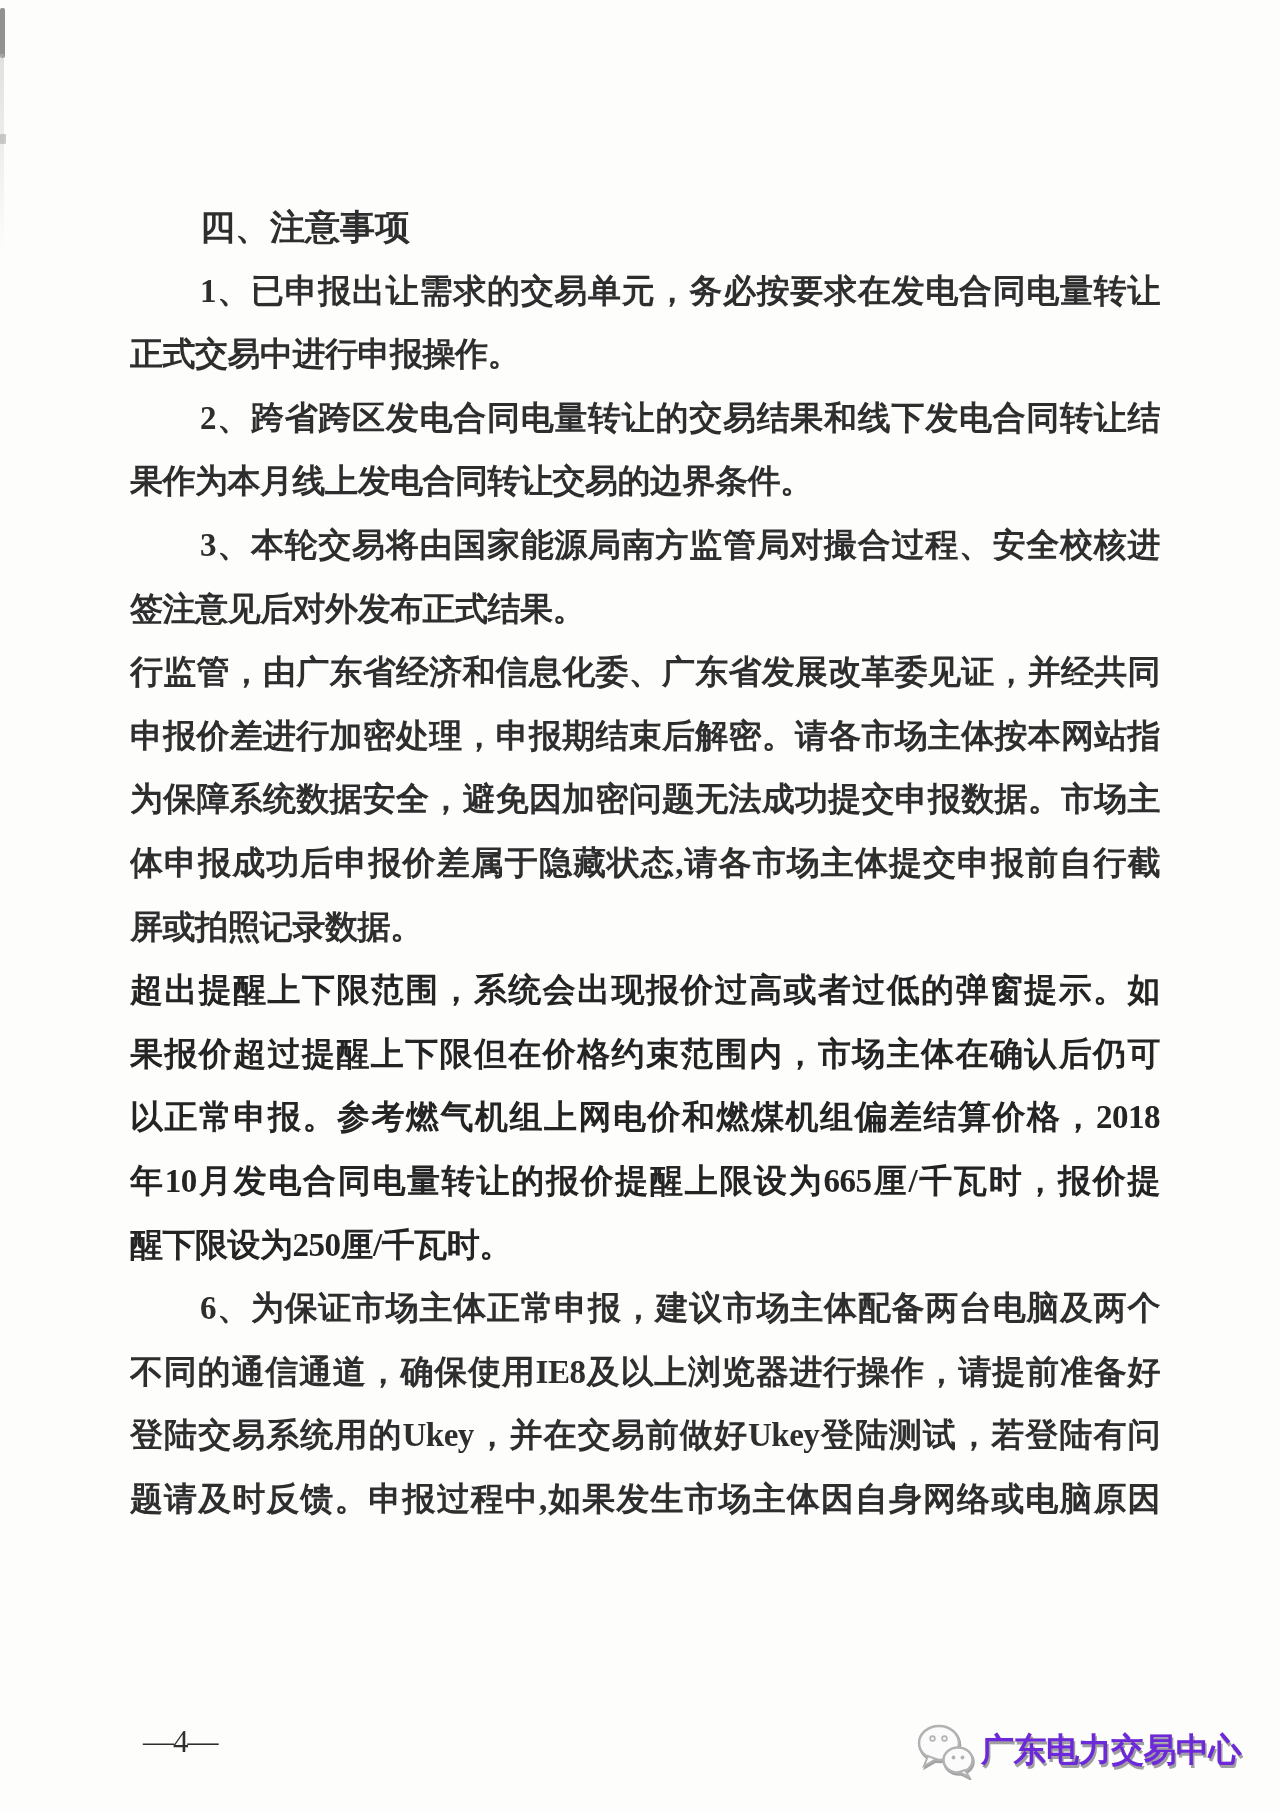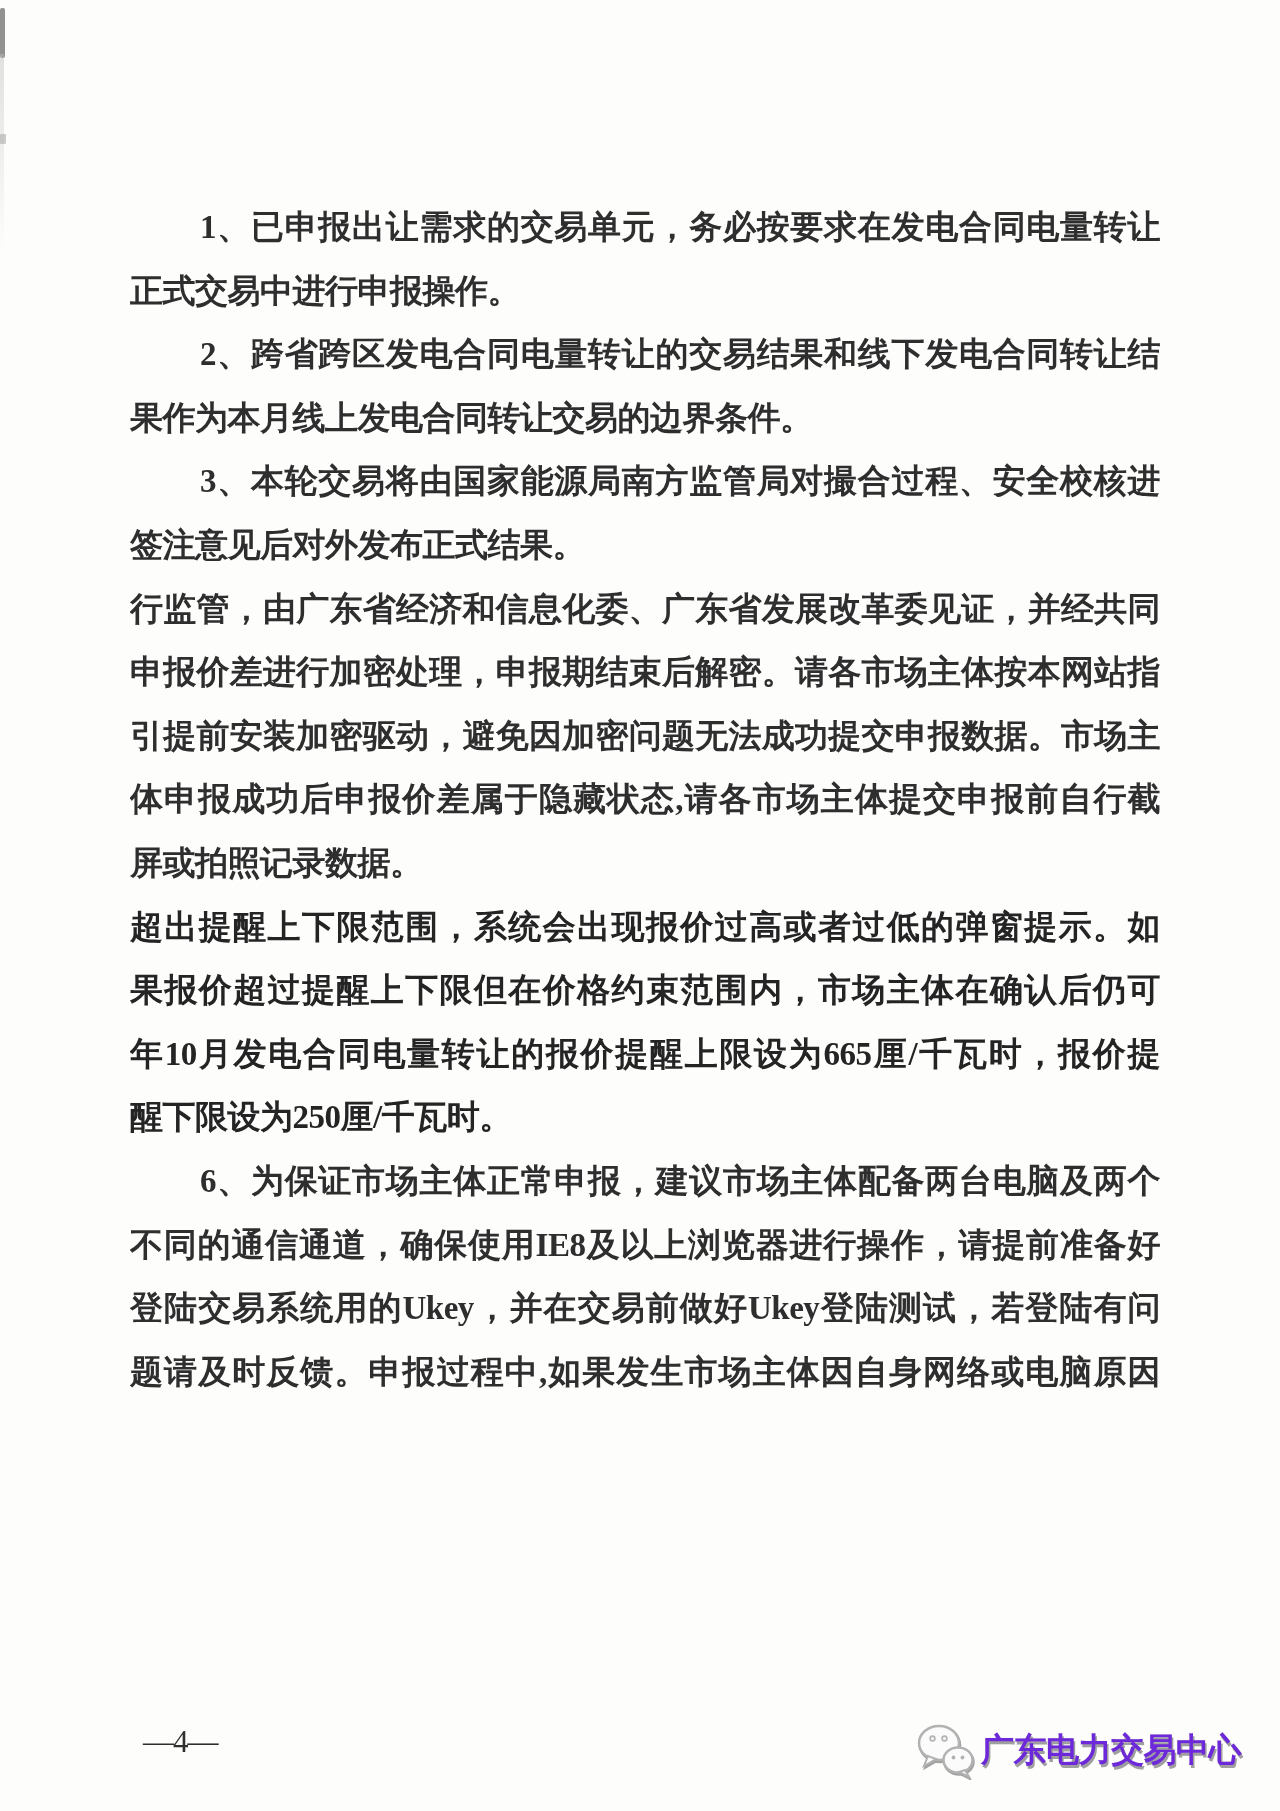--- a/index.html
+++ b/index.html
@@ -62,35 +62,37 @@
 </head>
 <body>
 
 <div class="page">
 
   <div class="artifact-sliver"></div>
   <div class="artifact-streak"></div>
   <div class="artifact-speck"></div>
 
   <div class="textblock">
+    <div class="line heading indent">四、注意事项</div>
     <div>
 
     <div class="line indent justify">1、已申报出让需求的交易单元，务必按要求在发电合同电量转让</div>
         <div class="line">正式交易中进行申报操作。</div>
         <div class="line indent justify">2、跨省跨区发电合同电量转让的交易结果和线下发电合同转让结</div>
         <div class="line">果作为本月线上发电合同转让交易的边界条件。</div>
         <div class="line indent justify">3、本轮交易将由国家能源局南方监管局对撮合过程、安全校核进</div>
         <div class="line">签注意见后对外发布正式结果。</div>
         <div class="line justify">行监管，由广东省经济和信息化委、广东省发展改革委见证，并经共同</div>
         <div class="line justify">申报价差进行加密处理，申报期结束后解密。请各市场主体按本网站指</div>
-        <div class="line justify">引提前安装加密驱动，避免因加密问题无法成功提交申报数据。市场主</div>
+        <div class="line justify">为保障系统数据安全，避免因加密问题无法成功提交申报数据。市场主</div>
         <div class="line justify">体申报成功后申报价差属于隐藏状态,请各市场主体提交申报前自行截</div>
         <div class="line">屏或拍照记录数据。</div>
         <div class="line bold justify">超出提醒上下限范围，系统会出现报价过高或者过低的弹窗提示。如</div>
         <div class="line bold justify">果报价超过提醒上下限但在价格约束范围内，市场主体在确认后仍可</div>
+        <div class="line bold justify">以正常申报。参考燃气机组上网电价和燃煤机组偏差结算价格，2018</div>
         <div class="line bold justify">年10月发电合同电量转让的报价提醒上限设为665厘/千瓦时，报价提</div>
         <div class="line bold">醒下限设为250厘/千瓦时。</div>
         <div class="line indent justify">6、为保证市场主体正常申报，建议市场主体配备两台电脑及两个</div>
         <div class="line justify">不同的通信通道，确保使用IE8及以上浏览器进行操作，请提前准备好</div>
         <div class="line justify">登陆交易系统用的Ukey，并在交易前做好Ukey登陆测试，若登陆有问</div>
         <div class="line justify">题请及时反馈。申报过程中,如果发生市场主体因自身网络或电脑原因</div>
       </div>
   </div>
 
   <div class="page-num">—4—</div>

